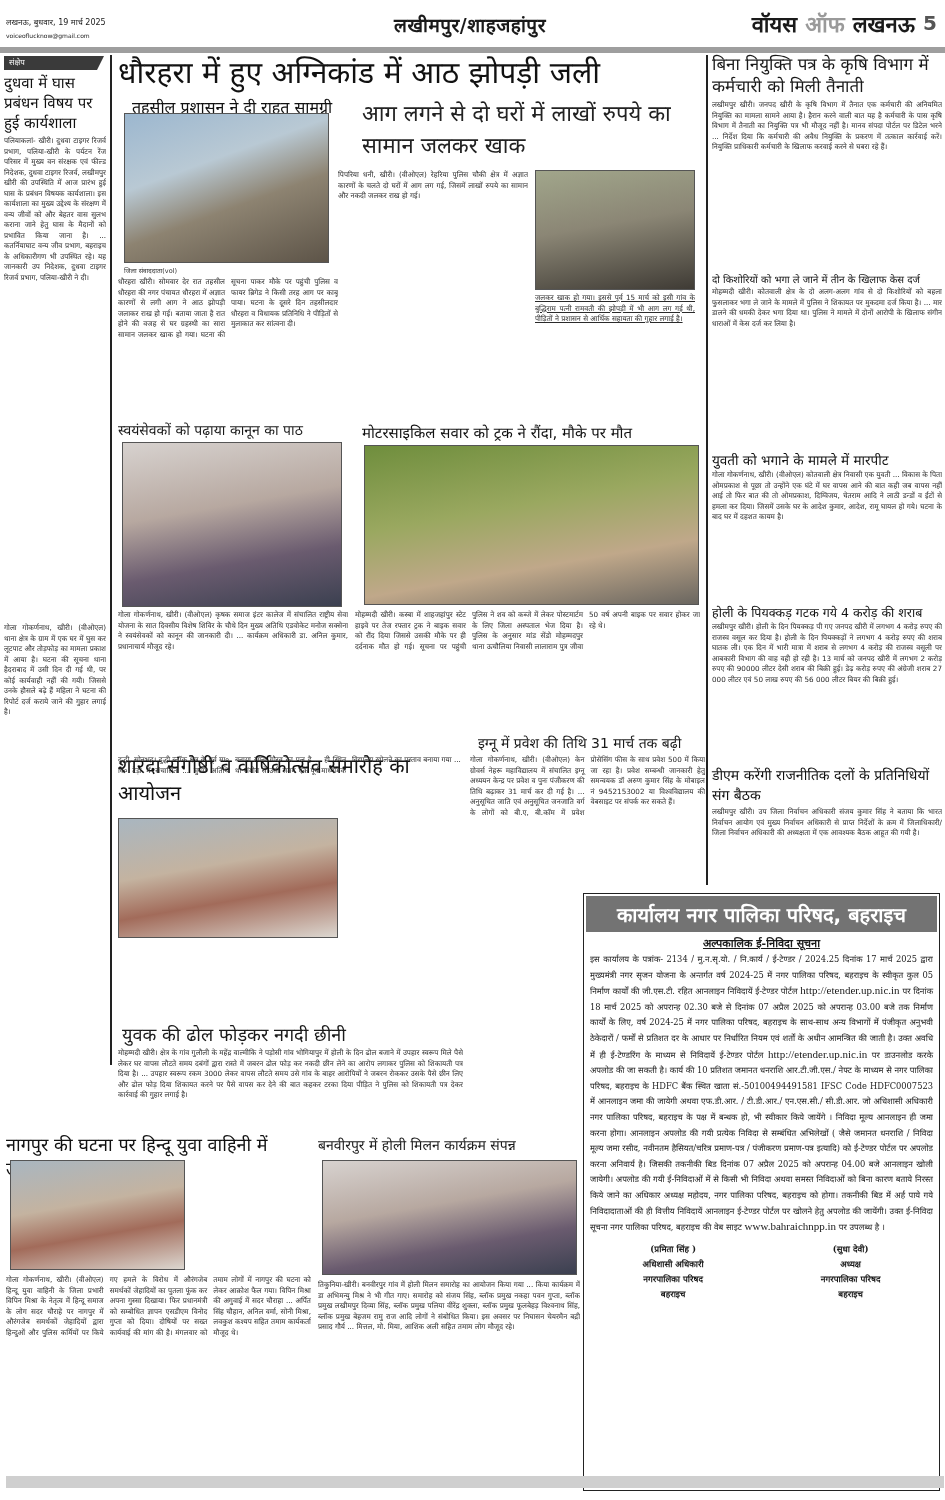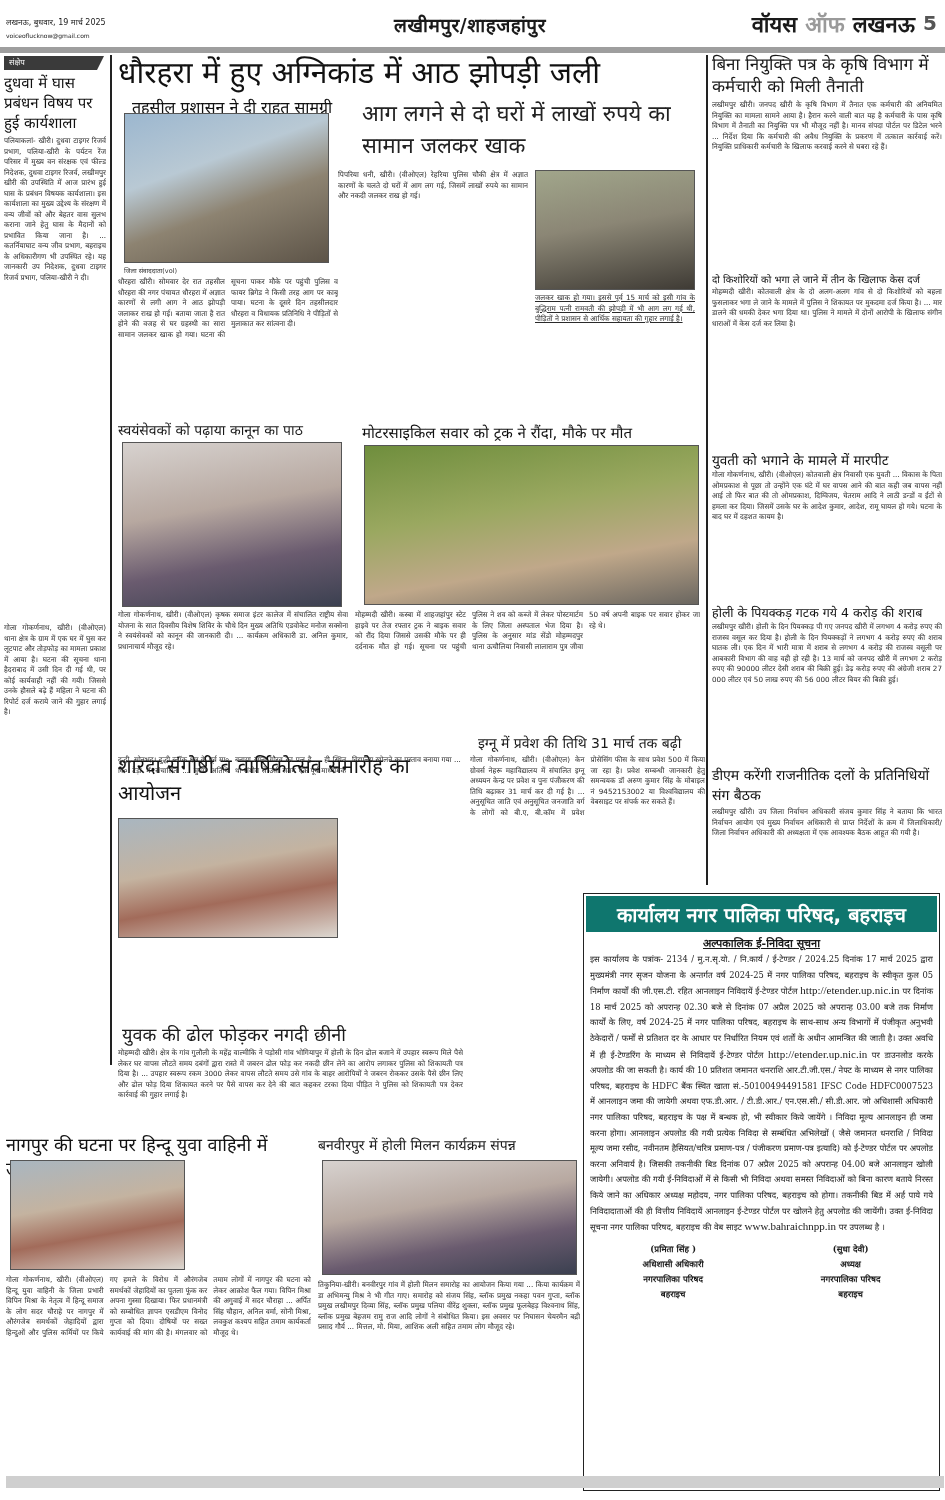--- a/index.html
+++ b/index.html
@@ -17,21 +17,21 @@
   .body-text { font-size: 7.2px; line-height: 10.5px; text-align: justify; color: #2a2a2a; }
   .h-bold { font-weight: normal; color: #111; }
   .photo { background: linear-gradient(160deg, #9cb7cf 0%, #b9c9d4 35%, #8d8371 60%, #5d5448 100%); border: 1px solid #555; }
   .photo.green { background: linear-gradient(170deg, #6f8e3d 0%, #9aa860 40%, #c0a88a 70%, #6a6660 100%); }
   .photo.indoor { background: linear-gradient(170deg, #d7d2cf 0%, #b7a8a0 40%, #6a5b6f 70%, #3b4050 100%); }
   .photo.crowd { background: linear-gradient(170deg, #a9b6c0 0%, #c4b3a0 40%, #a26b5a 65%, #dcd7d0 100%); }
   .photo.ash { background: linear-gradient(170deg, #a1a68b 0%, #8b8675 45%, #3f3b35 100%); }
   .caption { font-size: 6.5px; color: #333; }
   .sankshep-tag { left: 4px; top: 56px; width: 100px; height: 14px; background: #3a3a3a; color: #fff; font-size: 8px; padding-left: 5px; line-height: 14px; clip-path: polygon(0 0,100% 0,93% 100%,0 100%); }
   .ad-box { left: 583px; top: 893px; width: 357px; height: 598px; border: 1.5px solid #222; background: #fff; }
-  .ad-title { background: #0f766e; color: #fff; font-size: 20px; font-weight: bold; text-align: center; padding: 5px 16px 4px; margin: 2px; }
+  .ad-title { background: #737373; color: #fff; font-size: 20px; font-weight: bold; text-align: center; padding: 5px 16px 4px; margin: 2px; }
   .ad-ref { font-size: 8.2px; padding: 3px 5px; display: flex; justify-content: space-between; }
   .ad-sub { text-align: center; font-weight: bold; font-size: 11px; text-decoration: underline; margin: 3px 0 2px; }
   .ad-body { font-family: "DejaVu Serif", serif; font-size: 8.3px; line-height: 15.6px; text-align: justify; padding: 0 6px; }
   .ad-body .url { font-family: "Liberation Serif", serif; font-size: 11px; }
   .ad-sign { display: flex; justify-content: space-around; margin-top: 6px; text-align: center; font-family: "DejaVu Serif", serif; font-size: 8.5px; line-height: 15px; font-weight: bold; }
   .bottom-bar { left: 6px; top: 1476px; width: 938px; height: 12px; background: #cfcfcf; }
 </style>
 </head>
 <body>
 

